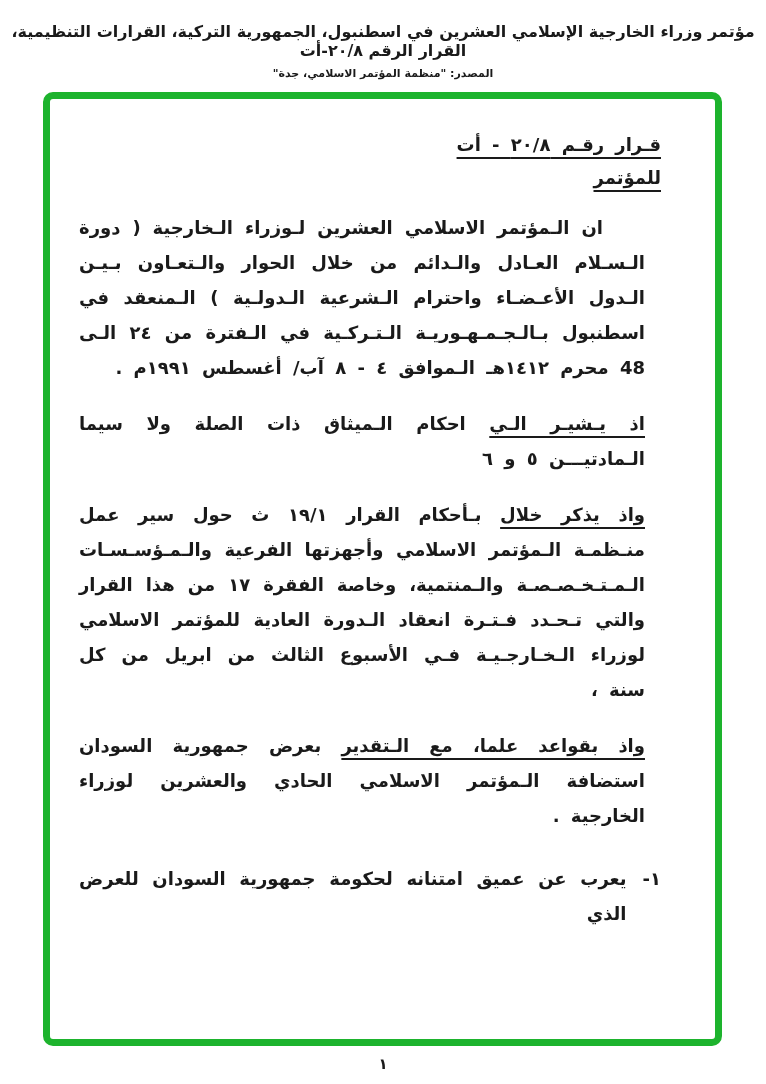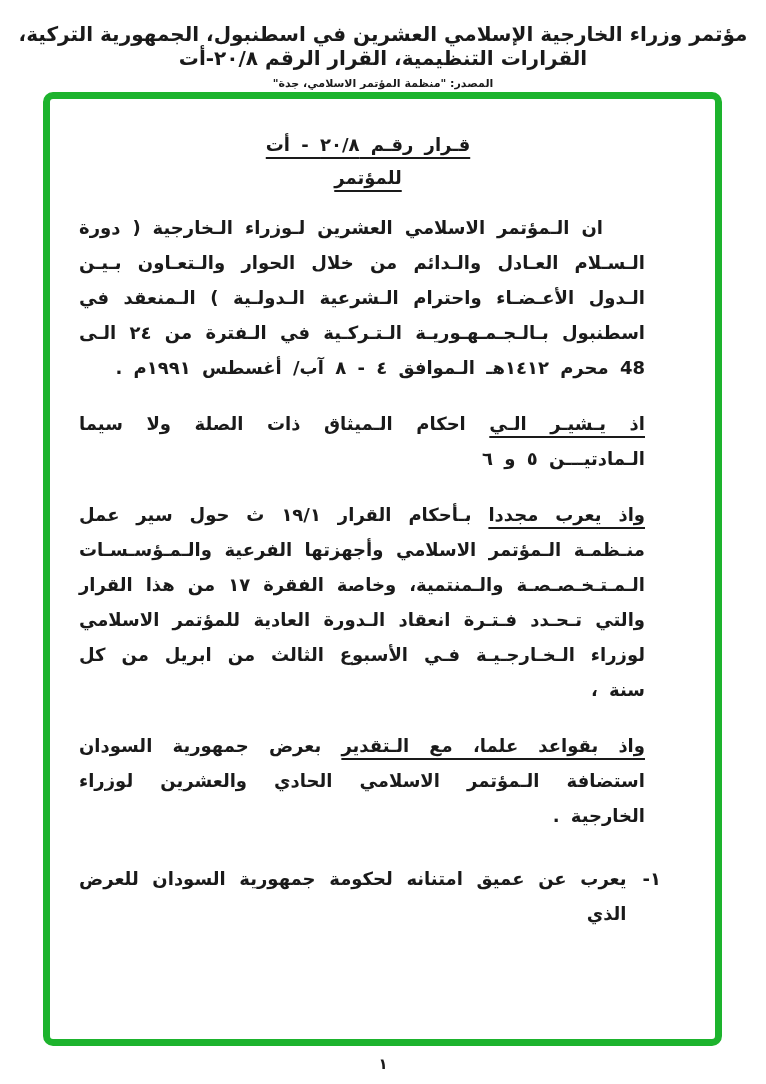--- a/index.html
+++ b/index.html
@@ -19,21 +19,21 @@
   }
   
   .header {
     position: absolute;
     top: 22px;
     left: 0;
     right: 0;
     text-align: center;
   }
   .header-line1 {
-    font-size: 20px;
+    font-size: 16px;
     font-weight: bold;
     letter-spacing: 0;
   }
   .header-line2 {
     font-size: 11px;
     font-weight: bold;
     margin-top: 7px;
   }
   
   .frame {
@@ -53,21 +53,20 @@
     right: 105px;
     width: 586px;
     font-size: 18px;
     line-height: 35px;
     font-weight: 600;
     word-spacing: 5px;
     text-align: justify;
     text-justify: inter-word;
   }
   .doc-title {
-    text-align: center;
     margin-bottom: 16px;
   }
   .doc-title .t-line {
     line-height: 33px;
   }
   .u {
     text-decoration: underline;
     text-underline-offset: 6px;
     text-decoration-thickness: 1.5px;
   }
@@ -118,21 +117,21 @@
     <div class="doc-title">
       <div class="t-line u">قـرار رقـم ٢٠/٨ - أت</div>
       <div class="t-line u">للمؤتمر</div>
     </div>
 
     <p class="para para-indent"><span>ان الـمؤتمر الاسلامي العشرين لـوزراء الـخارجية ( دورة الـسـلام العـادل والـدائم من خلال الحوار والـتعـاون بـيـن الـدول الأعـضـاء واحترام الـشرعية الـدولـية ) الـمنعقد في اسطنبول بـالـجـمـهـوريـة الـتـركـية في الـفترة من ٢٤ الـى 48 محرم ١٤١٢هـ الـموافق ٤ - ٨ آب/ أغسطس ١٩٩١م .</span></p>
 
     <p class="para"><span class="u">اذ يـشيـر الـي</span><span> احكام الـميثاق ذات الصلة ولا سيما الـمادتيـــن ٥ و ٦</span></p>
 
 
-    <p class="para"><span class="u">واذ يعرب مجددا</span><span> بـأحكام القرار ١٩/١ ث حول سير عمل منـظمـة الـمؤتمر الاسلامي وأجهزتها الفرعية والـمـؤسـسـات الـمـتـخـصـصـة والـمنتمية، وخاصة الفقرة ١٧ من هذا القرار والتي تـحـدد فـتـرة انعقاد الـدورة العادية للمؤتمر الاسلامي لوزراء الـخـارجـيـة فـي الأسبوع الثالث من ابريل من كل سنة ،</span></p>
+    <p class="para"><span class="u">واذ يذكر خلال</span><span> بـأحكام القرار ١٩/١ ث حول سير عمل منـظمـة الـمؤتمر الاسلامي وأجهزتها الفرعية والـمـؤسـسـات الـمـتـخـصـصـة والـمنتمية، وخاصة الفقرة ١٧ من هذا القرار والتي تـحـدد فـتـرة انعقاد الـدورة العادية للمؤتمر الاسلامي لوزراء الـخـارجـيـة فـي الأسبوع الثالث من ابريل من كل سنة ،</span></p>
 
     <p class="para"><span class="u">واذ بقواعد علما، مع الـتقدير</span><span> بعرض جمهورية السودان استضافة الـمؤتمر الاسلامي الحادي والعشرين لوزراء الخارجية .</span></p>
 
     <div class="list-item">
       <span class="item-number">١-</span>
       <div class="item-text">
         <div>يعرب عن عميق امتنانه لحكومة جمهورية السودان للعرض الذي</div>
 
       </div>
     </div>

